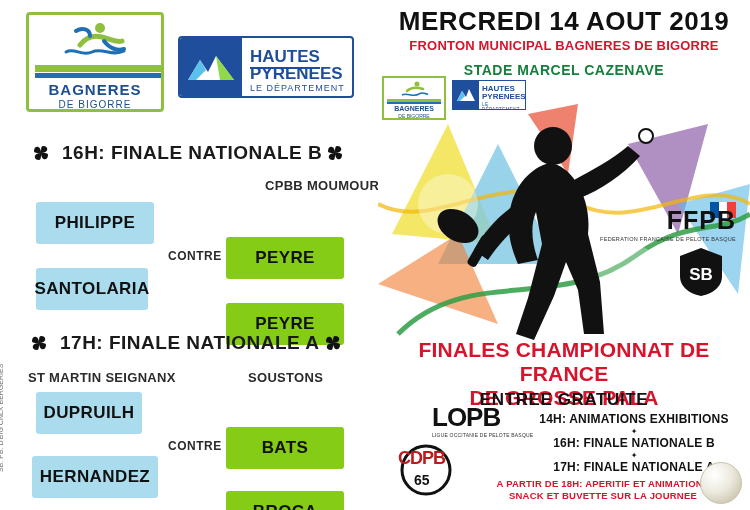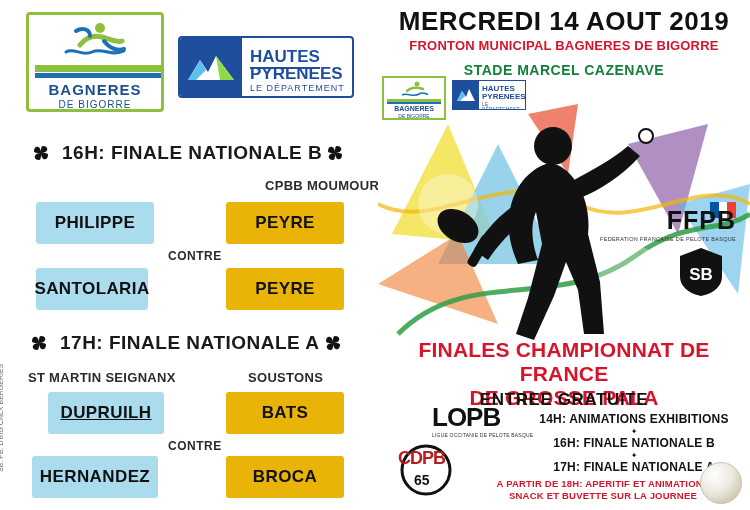--- a/index.html
+++ b/index.html
@@ -140,21 +140,21 @@
     border-radius: 3px;
     display: flex;
     align-items: center;
     justify-content: center;
     font-size: 17px;
     font-weight: bold;
     color: #111;
     letter-spacing: .4px;
   }
   .blue { background: #aadcee; }
-  .green { background: #eab308; }
+  .green { background: #84cc16; margin-top: 35px; }
   .contre {
     position: absolute;
     font-size: 12px;
     font-weight: bold;
     color: #2b2b2b;
     letter-spacing: .5px;
   }
   .sidecode {
     position: absolute;
     left: 4px; bottom: 38px;
@@ -436,21 +436,21 @@
     <svg class="pinwheel" style="left:320px; top:330px;" viewBox="0 0 26 26">
       <path d="M13 13 C13 5, 6 5, 6 11 C6 13, 9 13, 13 13 Z" fill="#111"></path>
       <path d="M13 13 C21 13, 21 6, 15 6 C13 6, 13 9, 13 13 Z" fill="#111"></path>
       <path d="M13 13 C13 21, 20 21, 20 15 C20 13, 17 13, 13 13 Z" fill="#111"></path>
       <path d="M13 13 C5 13, 5 20, 11 20 C13 20, 13 17, 13 13 Z" fill="#111"></path>
     </svg>
 
     <div class="clubrow" style="left:28px; top:370px;">ST MARTIN SEIGNANX</div>
     <div class="clubrow" style="left:248px; top:370px;">SOUSTONS</div>
 
-    <div class="namebox blue" style="left:48px; top:392px; width:116px;text-decoration:underline;">DUPRUILH</div>
+    <div class="namebox blue" style="left:36px; top:392px; width:106px;">DUPRUILH</div>
     <div class="namebox green" style="left:226px; top:392px; width:118px;">BATS</div>
 
     <div class="contre" style="left:168px; top:439px;">CONTRE</div>
 
     <div class="namebox blue" style="left:32px; top:456px; width:126px;">HERNANDEZ</div>
     <div class="namebox green" style="left:226px; top:456px; width:118px;">BROCA</div>
 
     <div class="sidecode">SB. PB. D'BIG CNLX BERGERIES</div>
   </div>
 

